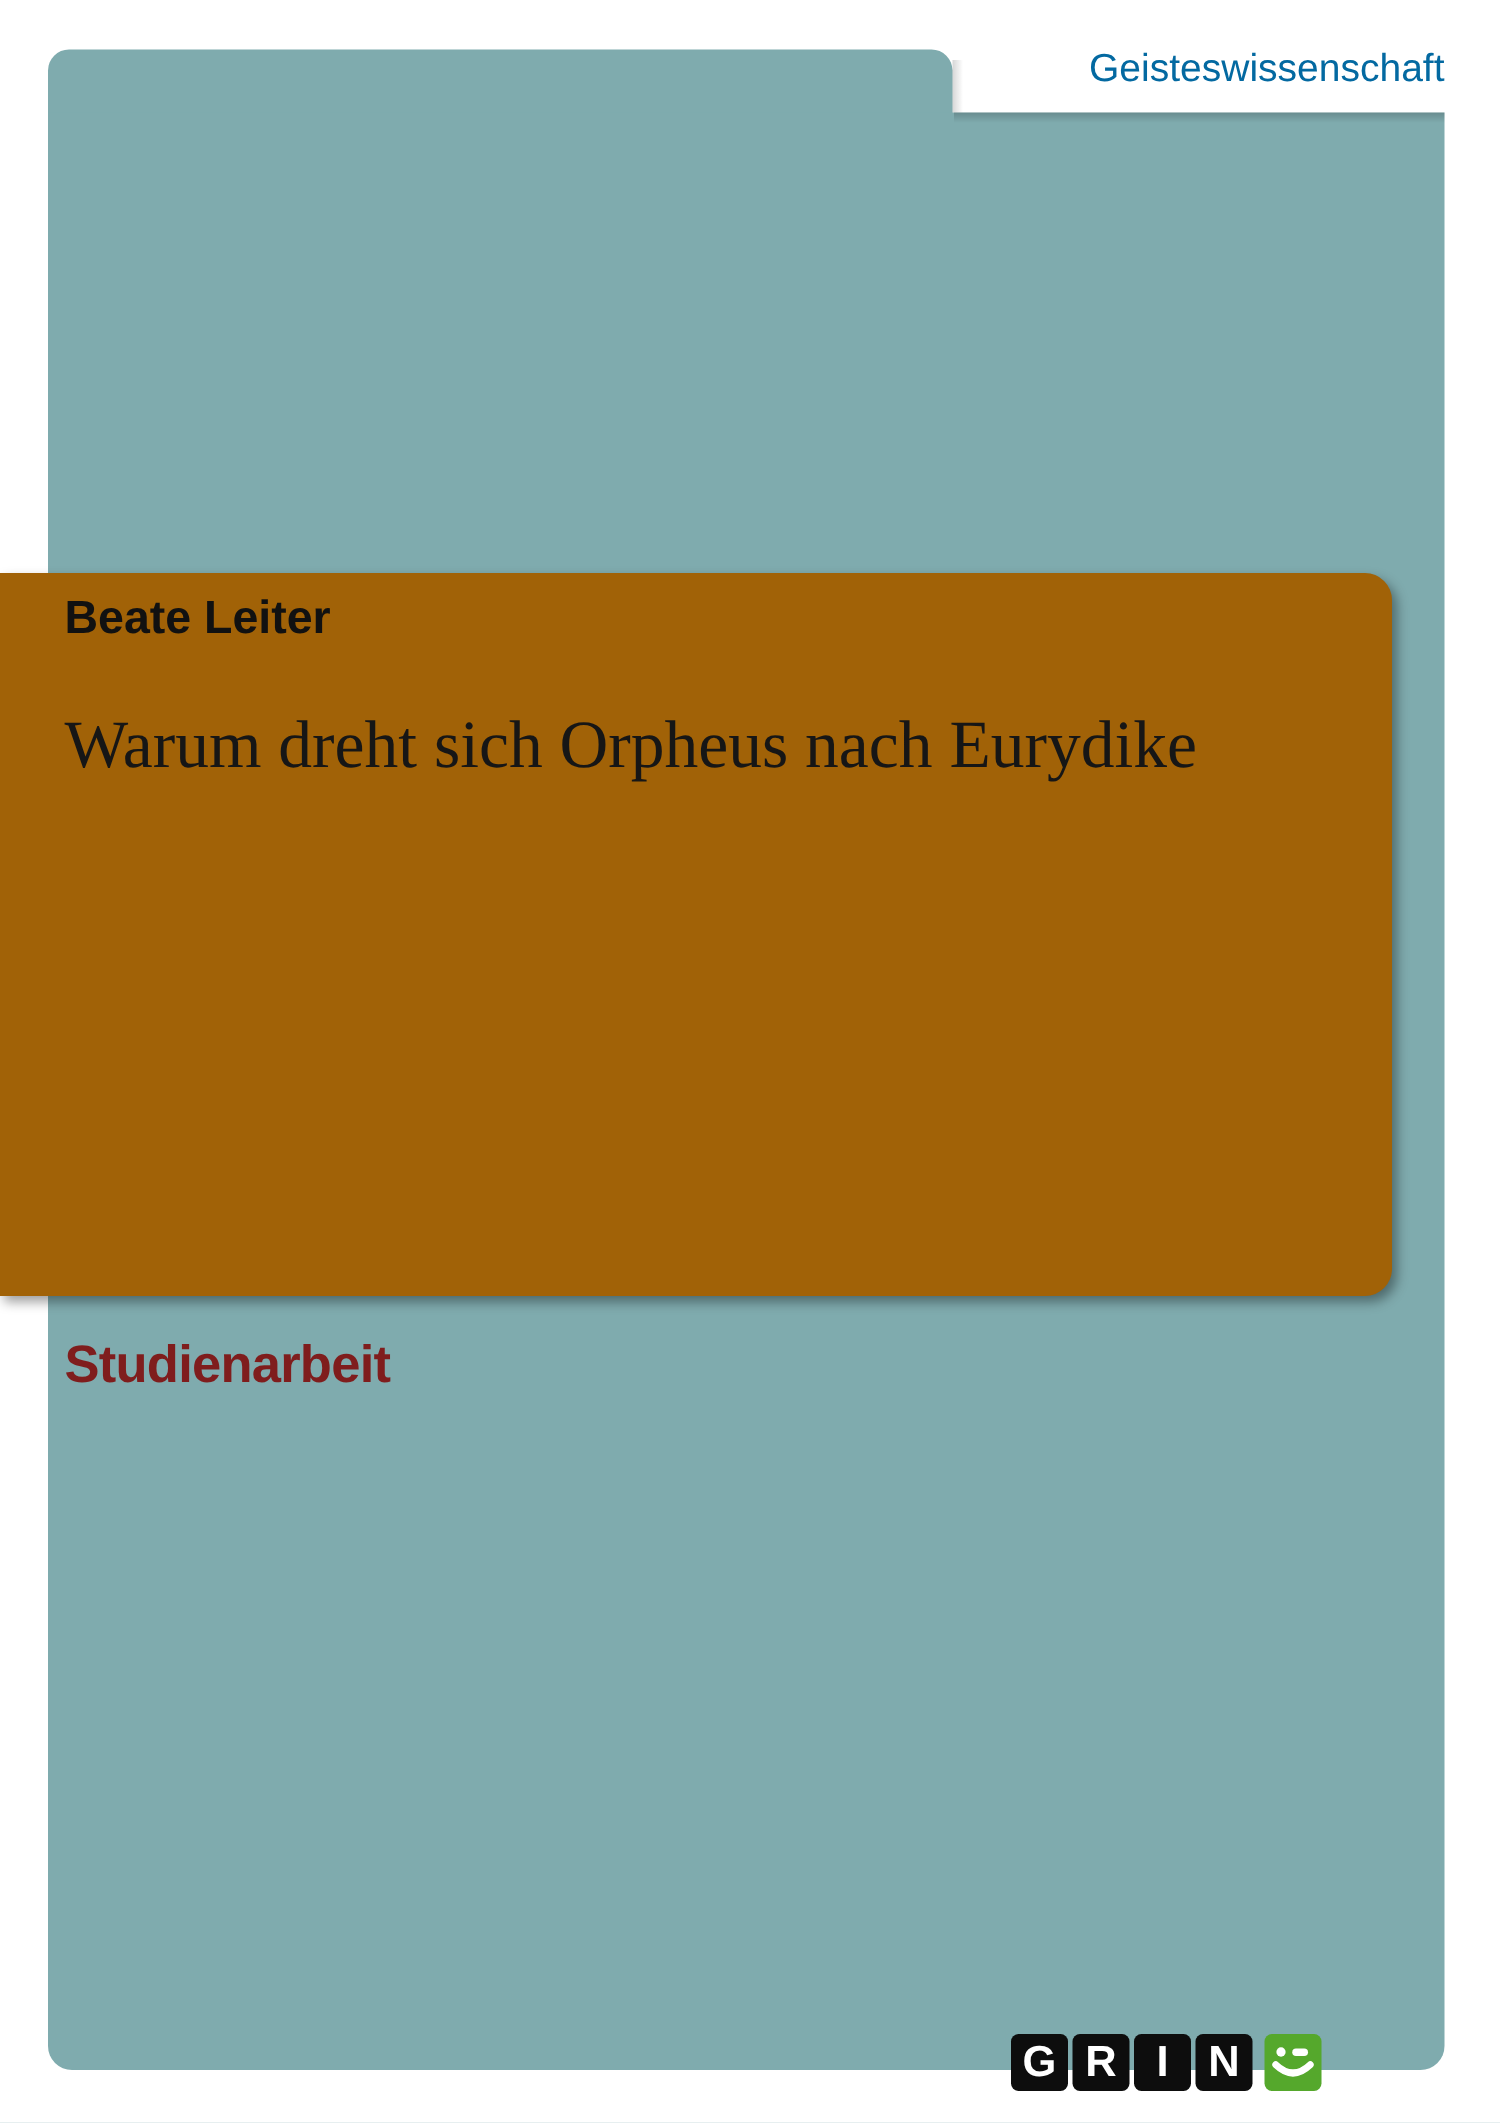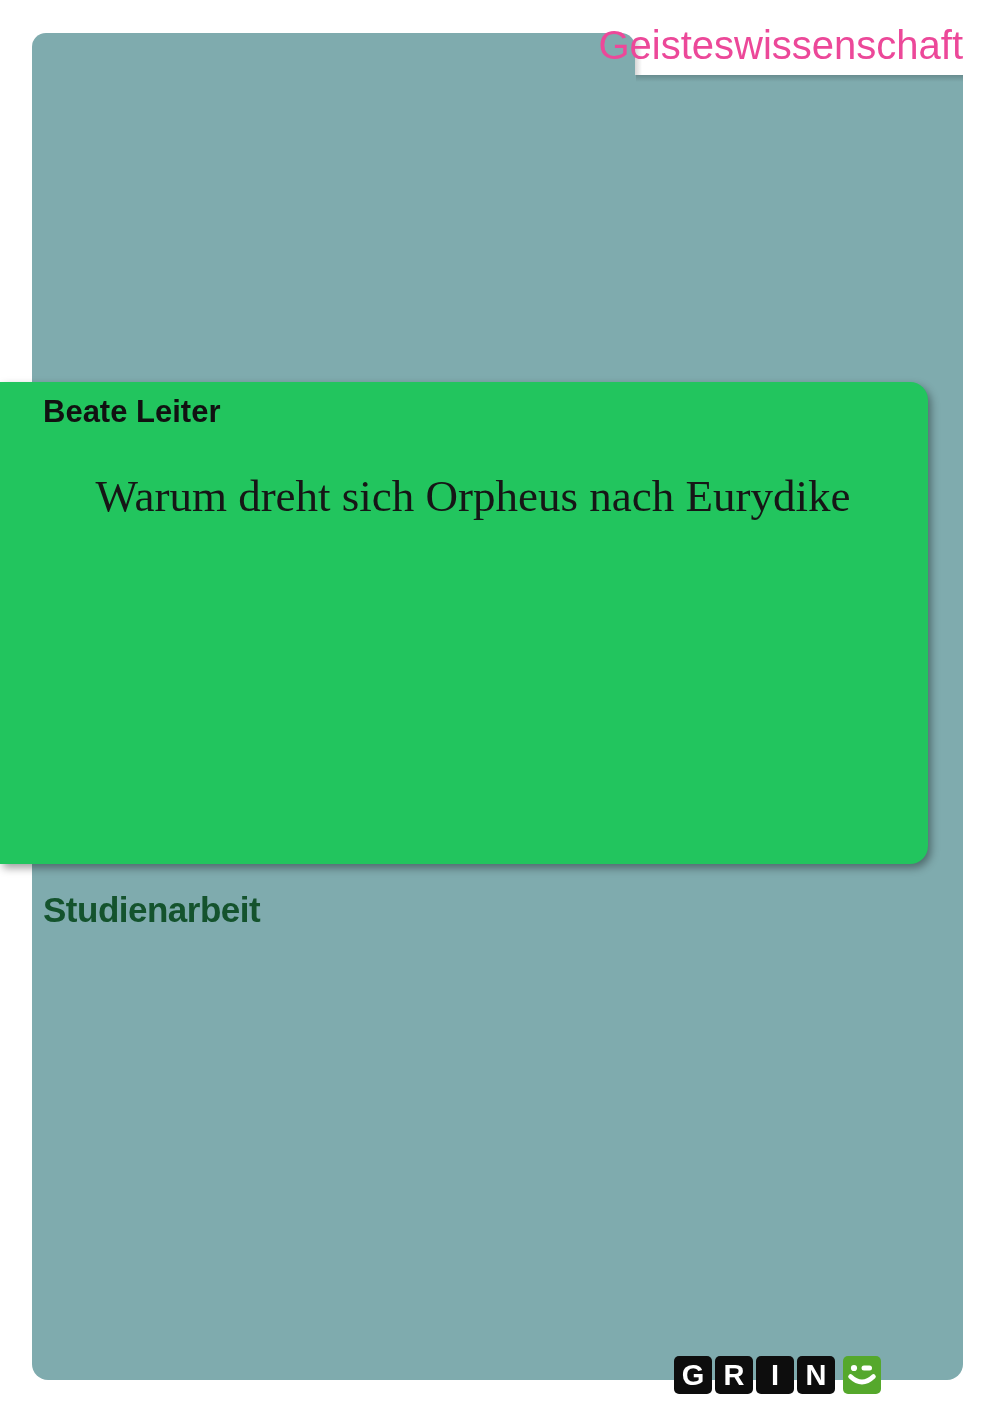--- a/index.html
+++ b/index.html
@@ -35,58 +35,57 @@
   }
   .tab-right-shadow {
     position: absolute;
     left: 635px; top: 40px;
     width: 7px; height: 35px;
     background: linear-gradient(to right, rgba(0,0,0,0.16), rgba(0,0,0,0));
   }
   .category-label {
     position: absolute;
     top: 28px; right: 37px;
-    font-size: 40px;
+    font-size: 26px;
     line-height: 34px;
-    color: #ec4899;
+    color: #0369a1;
     letter-spacing: 0px;
   }
   
   .card {
     position: absolute;
     left: 0; top: 382px;
     width: 928px; height: 482px;
-    background: #22c55e;
+    background: #a16207;
     border-radius: 0 18px 18px 0;
     box-shadow: 3px 4px 8px rgba(0,0,0,0.38);
   }
   .author {
     position: absolute;
     left: 43px; top: 12px;
     font-size: 31px;
     font-weight: bold;
     color: #111111;
   }
   .title {
     position: absolute;
     left: 43px; top: 88px;
     width: 860px;
     font-family: "Liberation Serif", "DejaVu Serif", serif;
     font-size: 45px;
     line-height: 52px;
     color: #161616;
-    text-align: center;
   }
   .work-type {
     position: absolute;
     left: 43px; top: 890px;
     font-size: 35px;
     font-weight: bold;
     letter-spacing: -0.5px;
-    color: #14532d;
+    color: #7f1d1d;
   }
   
   .logo {
     position: absolute;
     left: 674px; top: 1356px;
     display: flex;
     gap: 3px;
     align-items: center;
   }
   .logo-box {

